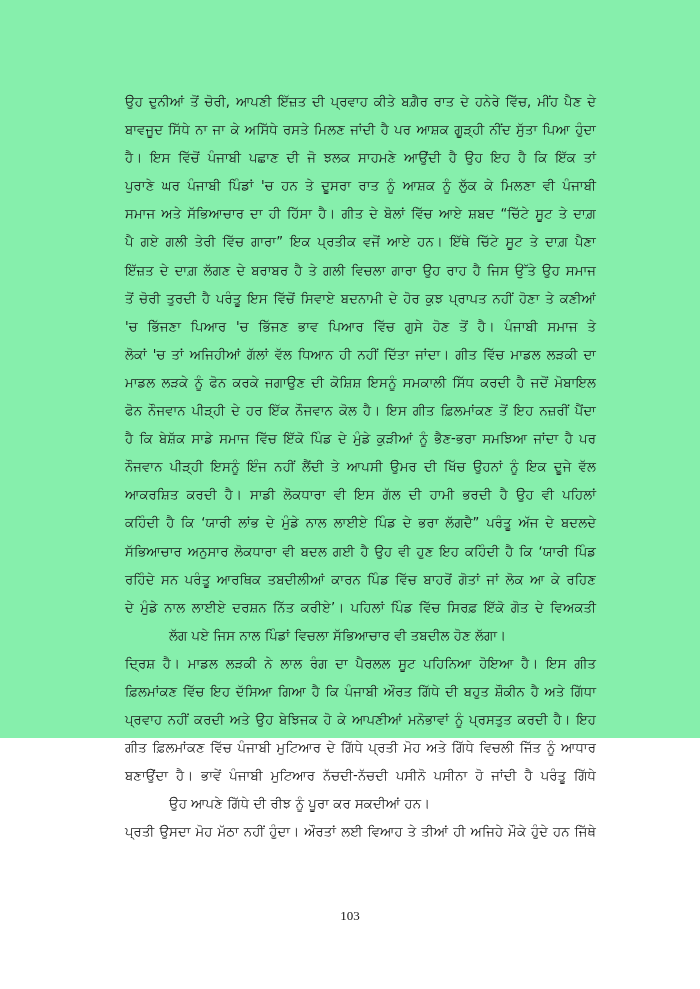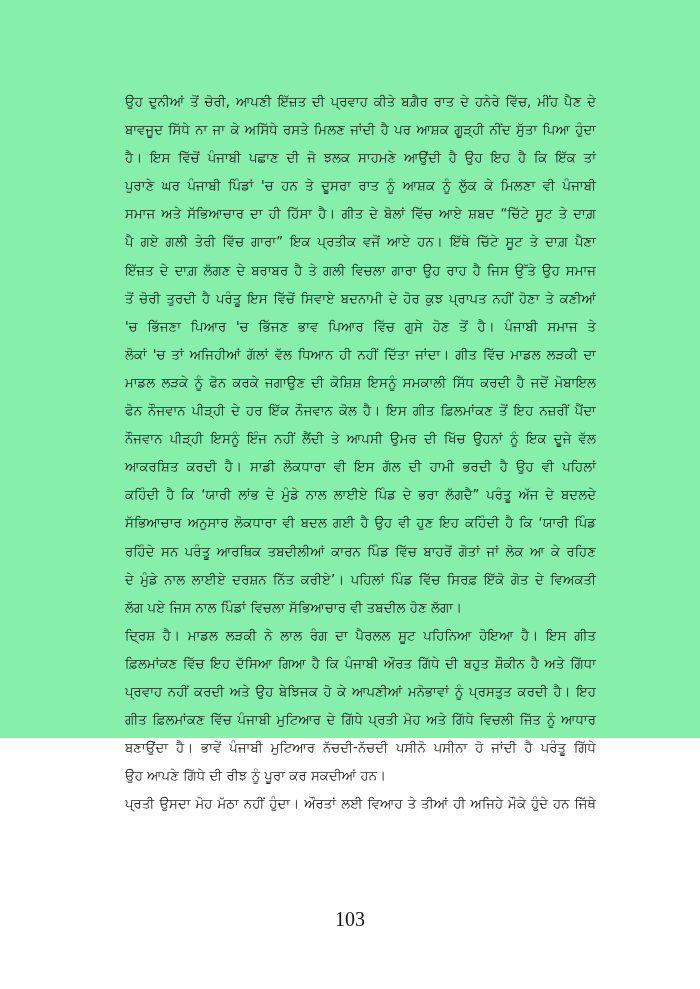--- a/index.html
+++ b/index.html
@@ -33,38 +33,39 @@
     line-height: 28.1px;
     font-size: 13.2px;
     white-space: nowrap;
     text-align: justify;
     text-align-last: justify;
     overflow: visible;
     letter-spacing: 0.1px;
   }
   .line.last {
     text-align-last: left;
+    margin-left: 44px;
   }
   .line.indent {
     padding-left: 42px;
   }
   sup {
     font-family: "Liberation Serif", serif;
     font-size: 9px;
     line-height: 0;
     vertical-align: 6px;
   }
   .page-number {
     position: absolute;
     left: 0;
     width: 700px;
     top: 908px;
     text-align: center;
     font-family: "Liberation Serif", serif;
-    font-size: 20px;
+    font-size: 13px;
     color: #111;
   }
 </style>
 </head>
 <body>
 
 <div class="page">
   <div class="text-block">
 
     <div>
@@ -73,20 +74,21 @@
       <div class="line">ਹੈ। ਇਸ ਵਿੱਚੋਂ ਪੰਜਾਬੀ ਪਛਾਣ ਦੀ ਜੋ ਝਲਕ ਸਾਹਮਣੇ ਆਉਂਦੀ ਹੈ ਉਹ ਇਹ ਹੈ ਕਿ ਇੱਕ ਤਾਂ</div>
       <div class="line">ਪੁਰਾਣੇ ਘਰ ਪੰਜਾਬੀ ਪਿੰਡਾਂ 'ਚ ਹਨ ਤੇ ਦੂਸਰਾ ਰਾਤ ਨੂੰ ਆਸ਼ਕ ਨੂੰ ਲੁੱਕ ਕੇ ਮਿਲਣਾ ਵੀ ਪੰਜਾਬੀ</div>
       <div class="line">ਸਮਾਜ ਅਤੇ ਸੱਭਿਆਚਾਰ ਦਾ ਹੀ ਹਿੱਸਾ ਹੈ। ਗੀਤ ਦੇ ਬੋਲਾਂ ਵਿੱਚ ਆਏ ਸ਼ਬਦ “ਚਿੱਟੇ ਸੂਟ ਤੇ ਦਾਗ਼</div>
       <div class="line">ਪੈ ਗਏ ਗਲੀ ਤੇਰੀ ਵਿੱਚ ਗਾਰਾ” ਇਕ ਪ੍ਰਤੀਕ ਵਜੋਂ ਆਏ ਹਨ। ਇੱਥੇ ਚਿੱਟੇ ਸੂਟ ਤੇ ਦਾਗ਼ ਪੈਣਾ</div>
       <div class="line">ਇੱਜ਼ਤ ਦੇ ਦਾਗ਼ ਲੱਗਣ ਦੇ ਬਰਾਬਰ ਹੈ ਤੇ ਗਲੀ ਵਿਚਲਾ ਗਾਰਾ ਉਹ ਰਾਹ ਹੈ ਜਿਸ ਉੱਤੇ ਉਹ ਸਮਾਜ</div>
       <div class="line">ਤੋਂ ਚੋਰੀ ਤੁਰਦੀ ਹੈ ਪਰੰਤੂ ਇਸ ਵਿੱਚੋਂ ਸਿਵਾਏ ਬਦਨਾਮੀ ਦੇ ਹੋਰ ਕੁਝ ਪ੍ਰਾਪਤ ਨਹੀਂ ਹੋਣਾ ਤੇ ਕਣੀਆਂ</div>
       <div class="line">'ਚ ਭਿੱਜਣਾ ਪਿਆਰ 'ਚ ਭਿੱਜਣ ਭਾਵ ਪਿਆਰ ਵਿੱਚ ਗੁਸੇ ਹੋਣ ਤੋਂ ਹੈ। ਪੰਜਾਬੀ ਸਮਾਜ ਤੇ</div>
       <div class="line">ਲੋਕਾਂ 'ਚ ਤਾਂ ਅਜਿਹੀਆਂ ਗੱਲਾਂ ਵੱਲ ਧਿਆਨ ਹੀ ਨਹੀਂ ਦਿੱਤਾ ਜਾਂਦਾ। ਗੀਤ ਵਿੱਚ ਮਾਡਲ ਲੜਕੀ ਦਾ</div>
       <div class="line">ਮਾਡਲ ਲੜਕੇ ਨੂੰ ਫੋਨ ਕਰਕੇ ਜਗਾਉਣ ਦੀ ਕੋਸ਼ਿਸ਼ ਇਸਨੂੰ ਸਮਕਾਲੀ ਸਿੱਧ ਕਰਦੀ ਹੈ ਜਦੋਂ ਮੋਬਾਇਲ</div>
       <div class="line">ਫੋਨ ਨੌਜਵਾਨ ਪੀੜ੍ਹੀ ਦੇ ਹਰ ਇੱਕ ਨੌਜਵਾਨ ਕੋਲ ਹੈ। ਇਸ ਗੀਤ ਫ਼ਿਲਮਾਂਕਣ ਤੋਂ ਇਹ ਨਜ਼ਰੀਂ ਪੈਂਦਾ</div>
+      <div class="line">ਹੈ ਕਿ ਬੇਸ਼ੱਕ ਸਾਡੇ ਸਮਾਜ ਵਿੱਚ ਇੱਕੋ ਪਿੰਡ ਦੇ ਮੁੰਡੇ ਕੁੜੀਆਂ ਨੂੰ ਭੈਣ-ਭਰਾ ਸਮਝਿਆ ਜਾਂਦਾ ਹੈ ਪਰ</div>
       <div class="line">ਨੌਜਵਾਨ ਪੀੜ੍ਹੀ ਇਸਨੂੰ ਇੰਜ ਨਹੀਂ ਲੈਂਦੀ ਤੇ ਆਪਸੀ ਉਮਰ ਦੀ ਖਿੱਚ ਉਹਨਾਂ ਨੂੰ ਇਕ ਦੂਜੇ ਵੱਲ</div>
       <div class="line">ਆਕਰਸ਼ਿਤ ਕਰਦੀ ਹੈ। ਸਾਡੀ ਲੋਕਧਾਰਾ ਵੀ ਇਸ ਗੱਲ ਦੀ ਹਾਮੀ ਭਰਦੀ ਹੈ ਉਹ ਵੀ ਪਹਿਲਾਂ</div>
       <div class="line">ਕਹਿੰਦੀ ਹੈ ਕਿ ‘ਯਾਰੀ ਲਾਂਭ ਦੇ ਮੁੰਡੇ ਨਾਲ ਲਾਈਏ ਪਿੰਡ ਦੇ ਭਰਾ ਲੱਗਦੈ” ਪਰੰਤੂ ਅੱਜ ਦੇ ਬਦਲਦੇ</div>
       <div class="line">ਸੱਭਿਆਚਾਰ ਅਨੁਸਾਰ ਲੋਕਧਾਰਾ ਵੀ ਬਦਲ ਗਈ ਹੈ ਉਹ ਵੀ ਹੁਣ ਇਹ ਕਹਿੰਦੀ ਹੈ ਕਿ ‘ਯਾਰੀ ਪਿੰਡ</div>
       <div class="line">ਰਹਿੰਦੇ ਸਨ ਪਰੰਤੂ ਆਰਥਿਕ ਤਬਦੀਲੀਆਂ ਕਾਰਨ ਪਿੰਡ ਵਿੱਚ ਬਾਹਰੋਂ ਗੋਤਾਂ ਜਾਂ ਲੋਕ ਆ ਕੇ ਰਹਿਣ</div>
       <div class="line">ਦੇ ਮੁੰਡੇ ਨਾਲ ਲਾਈਏ ਦਰਸ਼ਨ ਨਿੱਤ ਕਰੀਏ’। ਪਹਿਲਾਂ ਪਿੰਡ ਵਿੱਚ ਸਿਰਫ਼ ਇੱਕੋ ਗੋਤ ਦੇ ਵਿਅਕਤੀ</div>
       <div class="line last">ਲੱਗ ਪਏ ਜਿਸ ਨਾਲ ਪਿੰਡਾਂ ਵਿਚਲਾ ਸੱਭਿਆਚਾਰ ਵੀ ਤਬਦੀਲ ਹੋਣ ਲੱਗਾ।</div>
     </div>
 
     <div>

